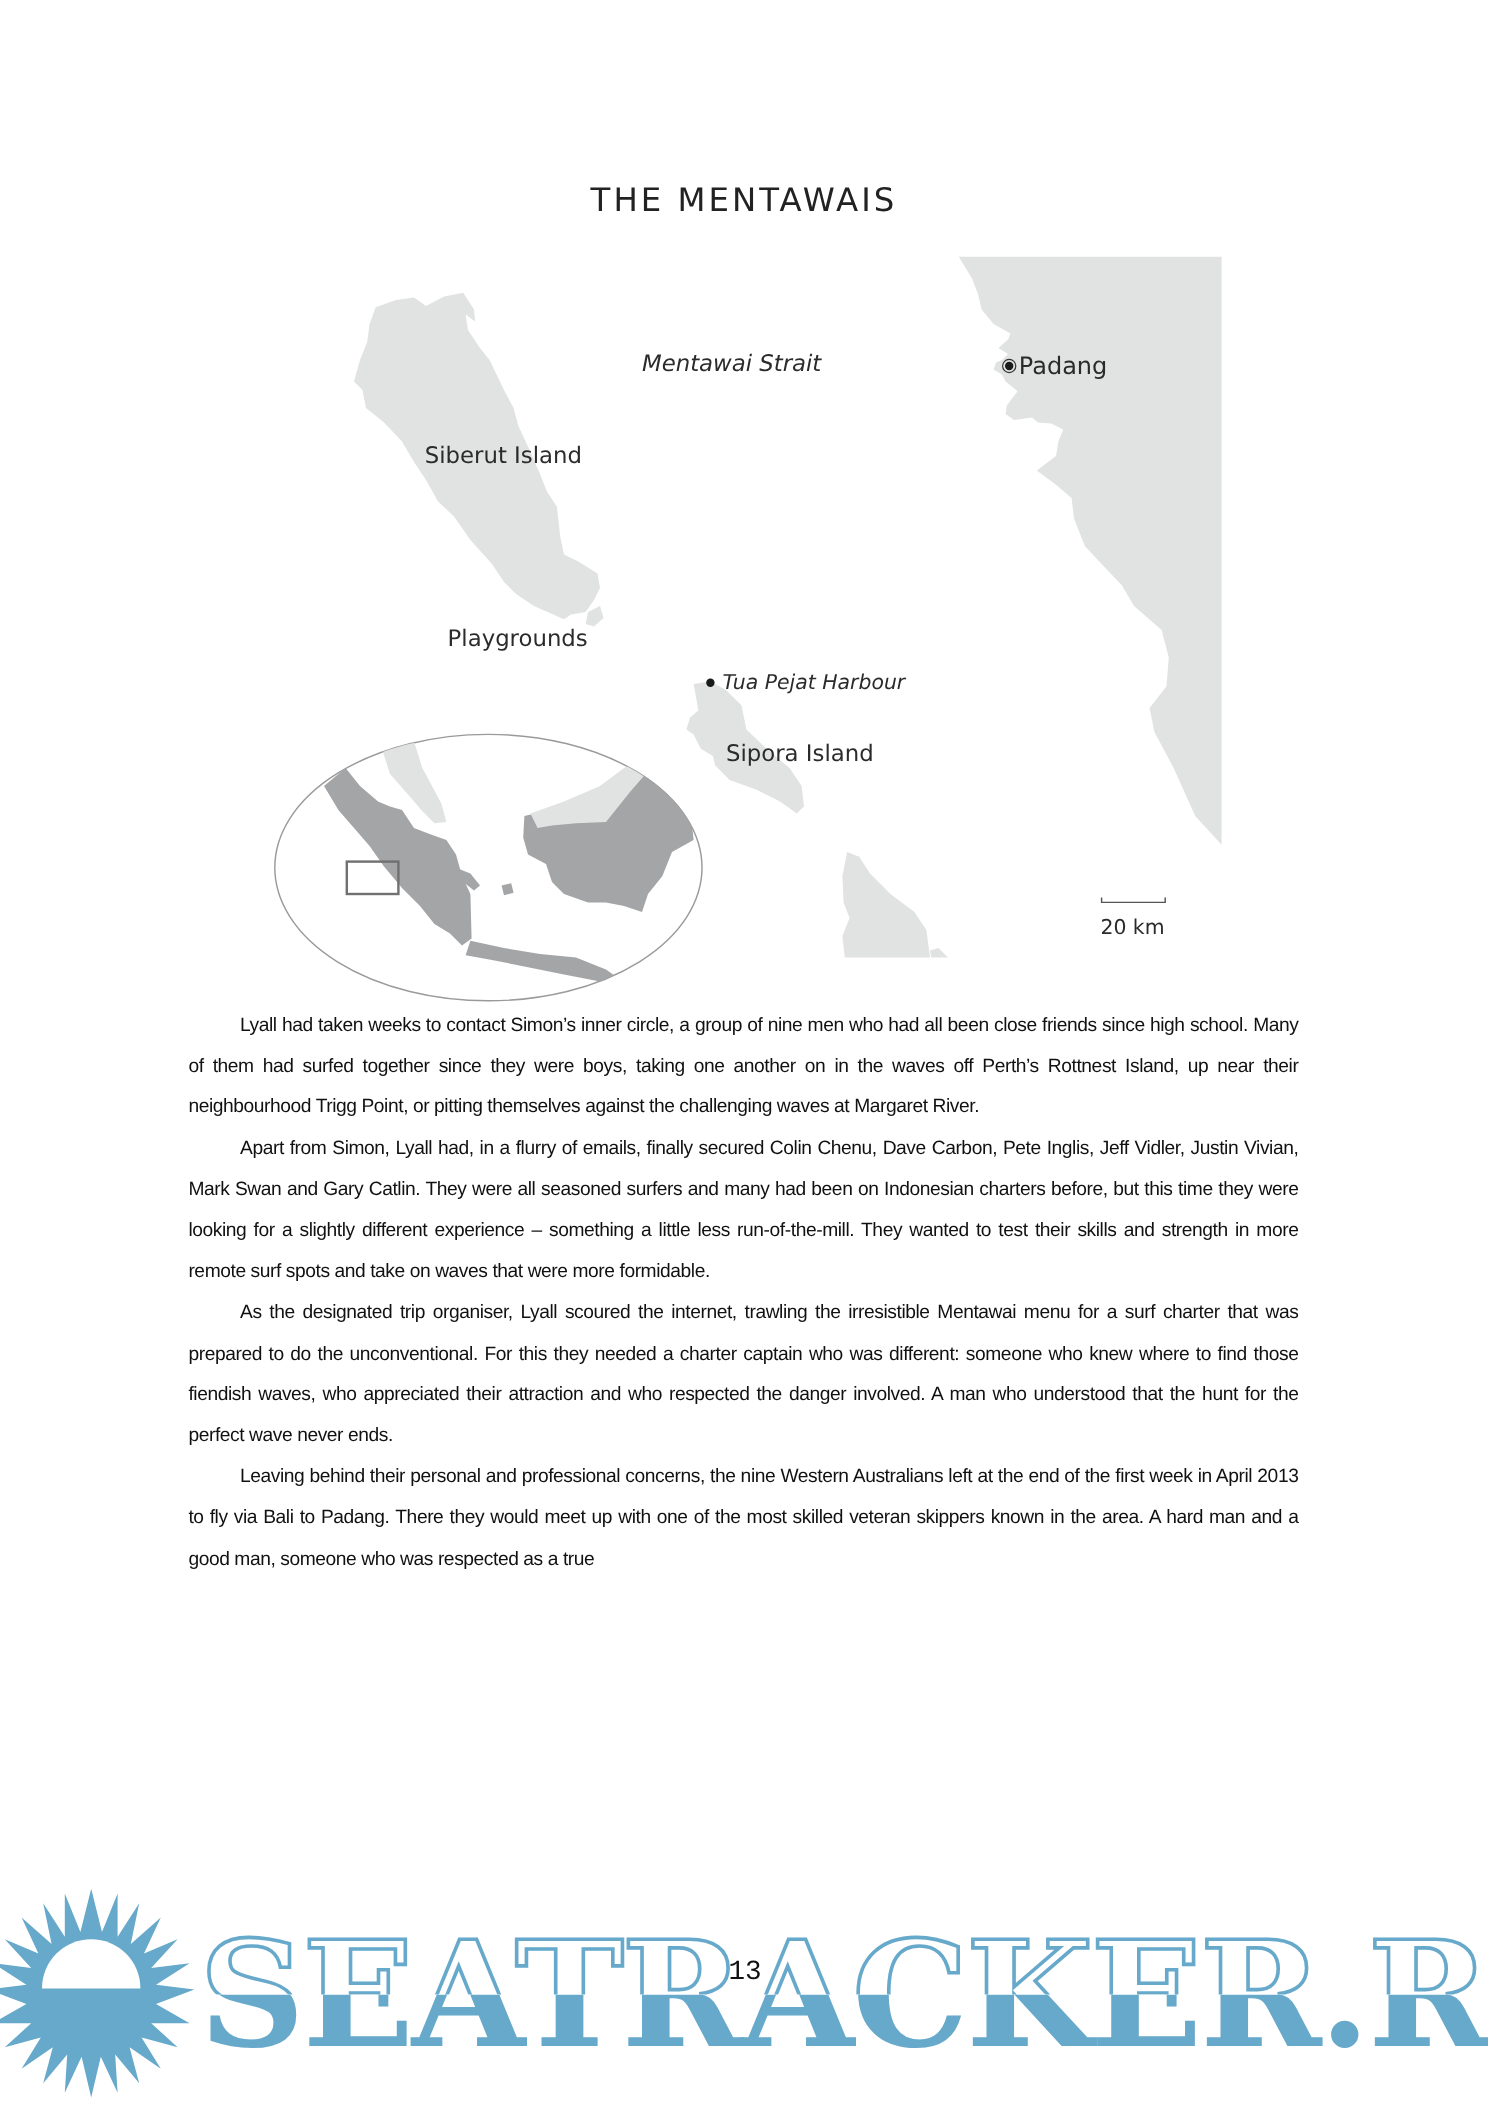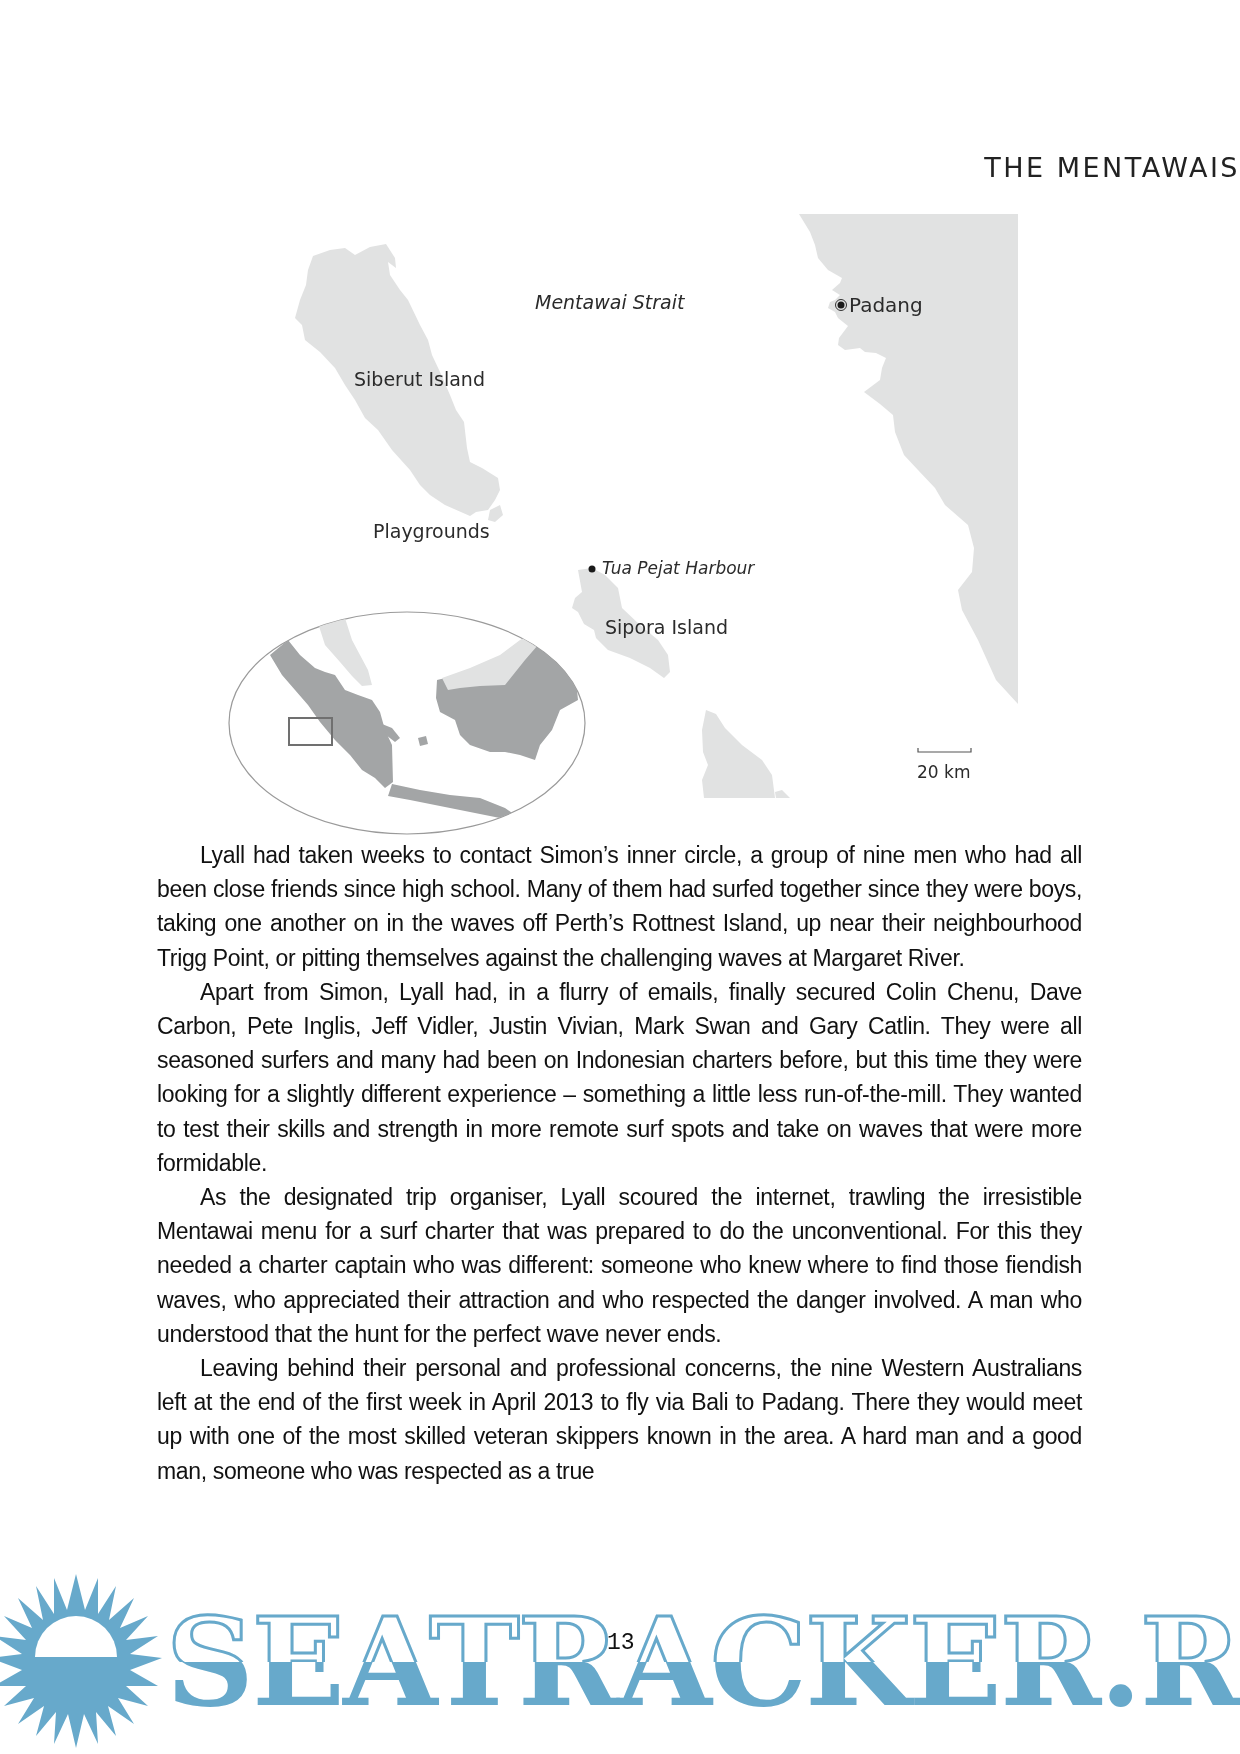--- a/index.html
+++ b/index.html
@@ -1,26 +1,26 @@
 <!DOCTYPE html>
 <html><head>
 <meta charset="utf-8">
 <style>
   html, body { margin:0; padding:0; background:#ffffff; }
   body { width:1240px; height:1754px; position:relative; overflow:hidden; }
   .map-title {
-    position:absolute; left:0; width:1240px; top:152px; text-align:right;
+    position:absolute; left:0; width:1240px; top:152px; text-align:center;
     font-family:"DejaVu Sans", sans-serif; font-size:27px; letter-spacing:2.5px;
     color:#222; font-weight:normal;
   }
   svg.map { position:absolute; left:0; top:0; }
   .lbl { font-family:"DejaVu Sans", sans-serif; fill:#2b2b2b; }
   .body-text {
     position:absolute; left:157px; top:838px; width:925px;
-    font-family:"Liberation Sans", sans-serif; font-size:23px; line-height:34.2px;
+    font-family:"Liberation Sans", sans-serif; font-size:16px; line-height:34.2px;
     color:#111; text-align:justify; letter-spacing:-0.35px;
   }
   .body-text p { margin:0; text-indent:43px; }
   .page-number {
     position:absolute; left:607px; top:1630px;
     font-family:Liberation Mono, monospace; font-size:23px; color:#111; z-index:3;
   }
   .watermark { position:absolute; left:0; top:1570px; width:1240px; height:184px; z-index:2; }
   .wm-text {
     font-family:"DejaVu Serif", serif; font-weight:bold; font-size:122px; letter-spacing:-2px;

